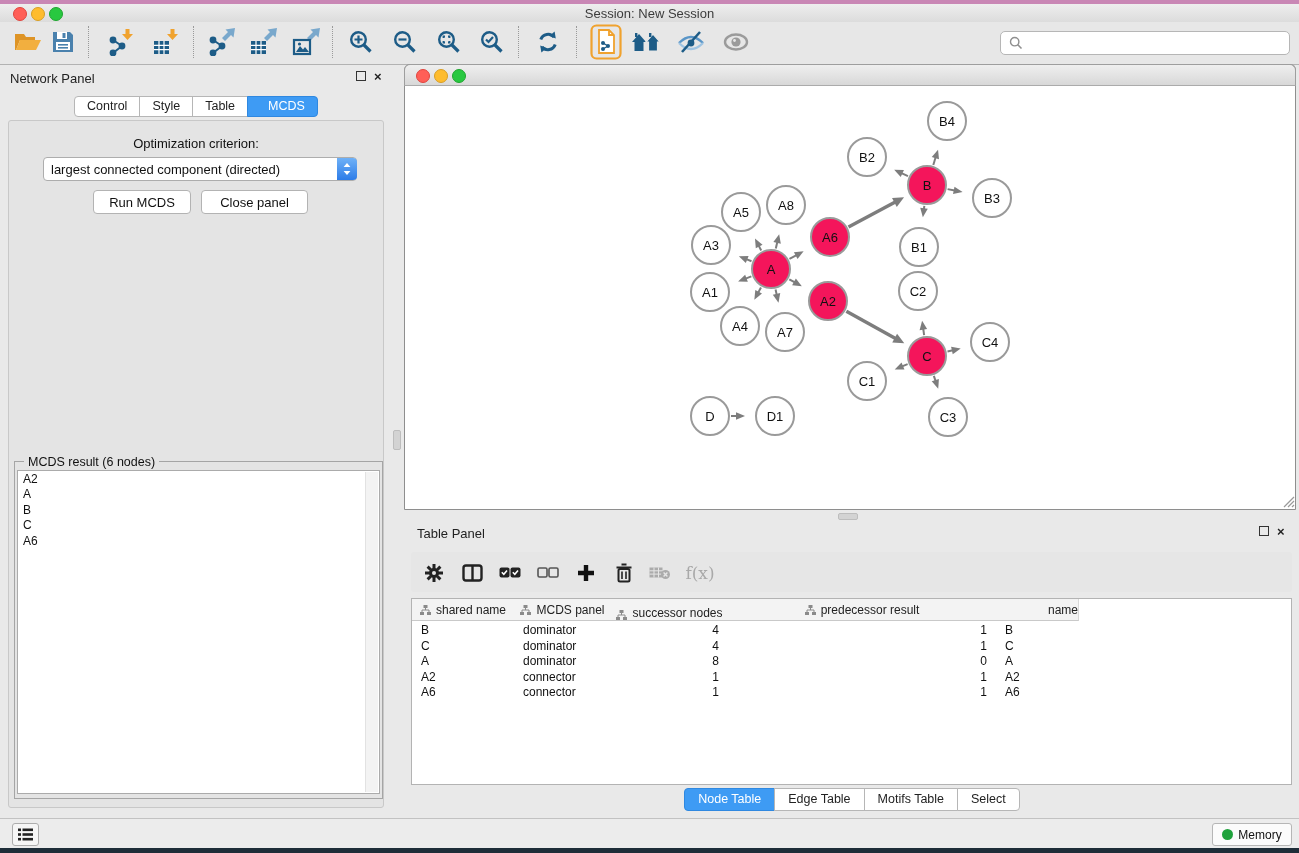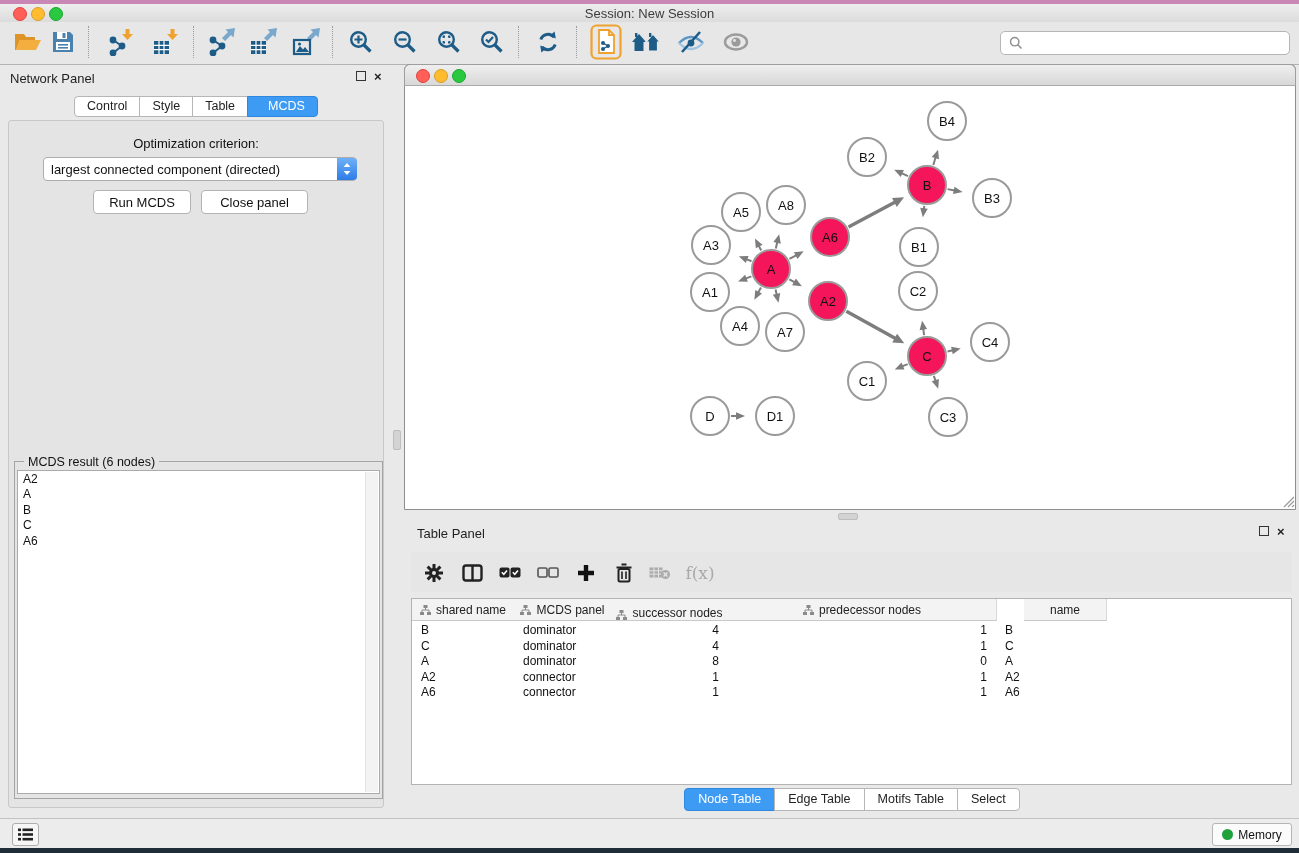--- a/index.html
+++ b/index.html
@@ -540,23 +540,23 @@
           </svg>
           <span>successor nodes</span>
         </div>
         <div class="th" style="left: 316px; width: 268px;">
           <svg width="11" height="10" viewBox="0 0 11 10">
             <rect x="3.5" y="0" width="4" height="3" fill="#8a8a8a"></rect>
             <rect x="0" y="7" width="4" height="3" fill="#8a8a8a"></rect>
             <rect x="7" y="7" width="4" height="3" fill="#8a8a8a"></rect>
             <path d="M5.5 3v2M2 7V5h7v2" stroke="#8a8a8a" fill="none"></path>
           </svg>
-          <span>predecessor nodes</span>
+          <span>predecessor result</span>
         </div>
-        <div class="th" style="left: 612px; width: 82px;">
+        <div class="th" style="left: 584px; width: 82px; justify-content: flex-end;">
           <span>name</span>
         </div>
       </div>
     <div>
         <div class="td" style="left: 0px; width: 102px; top: 24px; text-align: left; padding: 0px 0px 0px 9px;">B</div>
         <div class="td" style="left: 102px; width: 97px; top: 24px; text-align: left; padding: 0px 0px 0px 9px;">dominator</div>
         <div class="td" style="left: 199px; width: 117px; top: 24px; text-align: right; padding: 0px 9px 0px 0px;">4</div>
         <div class="td" style="left: 316px; width: 268px; top: 24px; text-align: right; padding: 0px 9px 0px 0px;">1</div>
         <div class="td" style="left: 584px; width: 82px; top: 24px; text-align: left; padding: 0px 0px 0px 9px;">B</div>
         <div class="td" style="left: 0px; width: 102px; top: 39.6px; text-align: left; padding: 0px 0px 0px 9px;">C</div>

